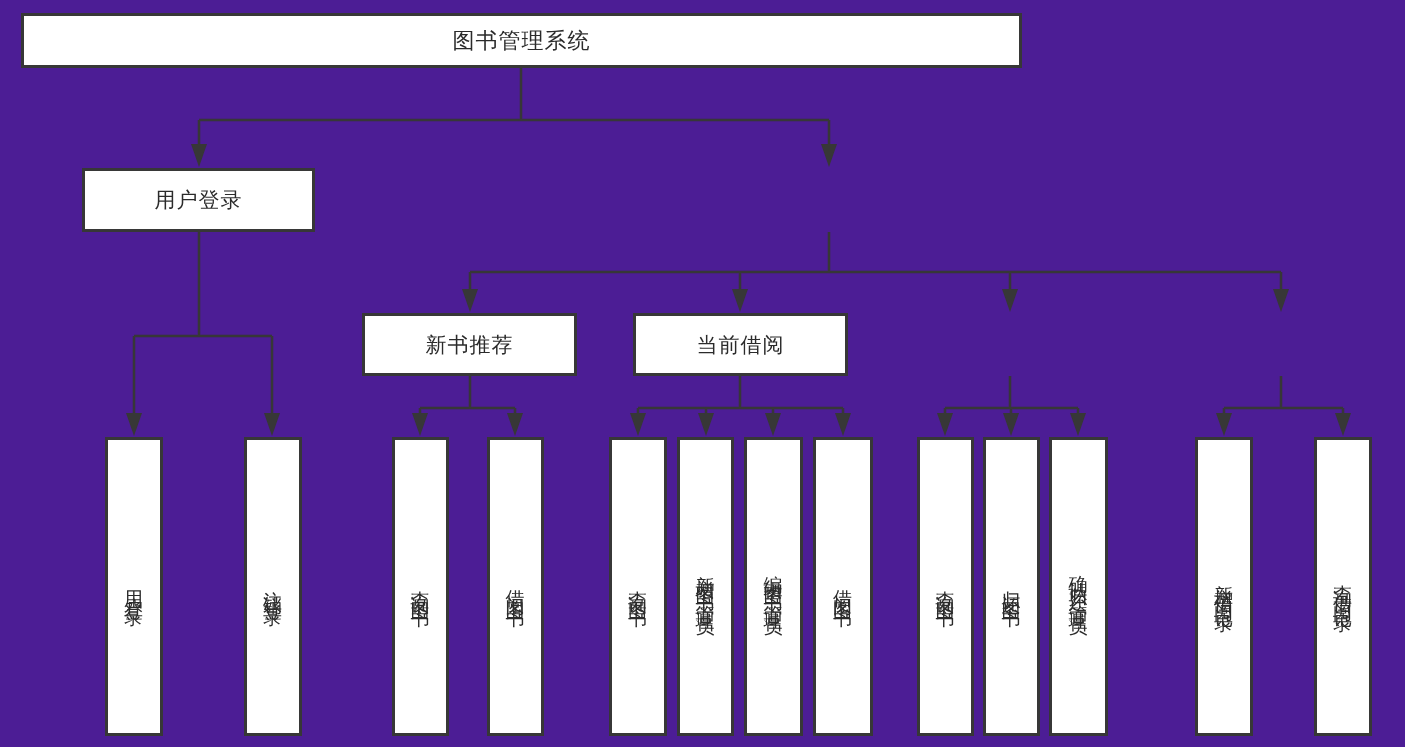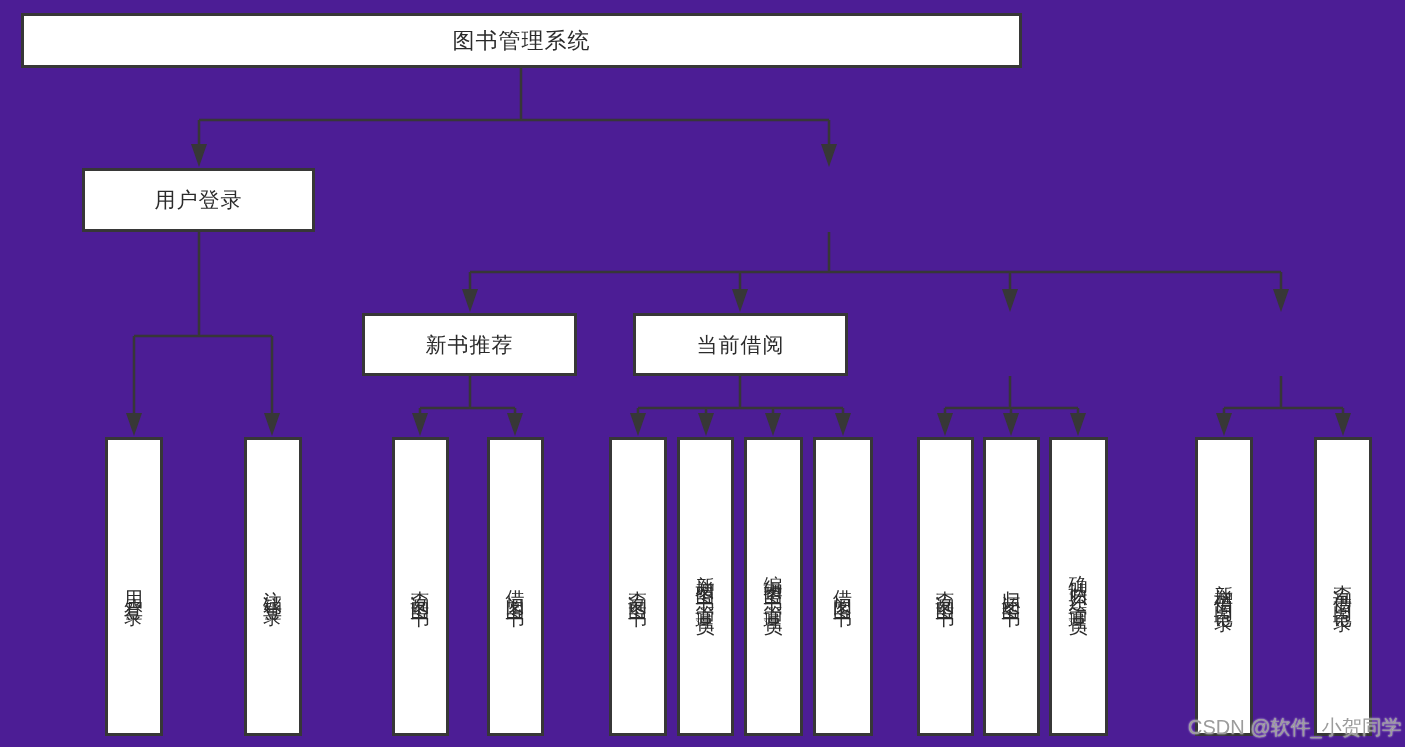--- a/index.html
+++ b/index.html
@@ -192,15 +192,14 @@
   <div class="node v leaf lf10">
     <span>确认归还（管理员）</span>
   </div>
   <div class="node v leaf lf11">
     <span>新增借阅记录</span>
   </div>
   <div class="node v leaf lf12">
     <span>查询借阅记录</span>
   </div>
 
-  <div id="watermark">CSDN @软件_小贺同学</div>
 
 </div>
 
 </body></html>

